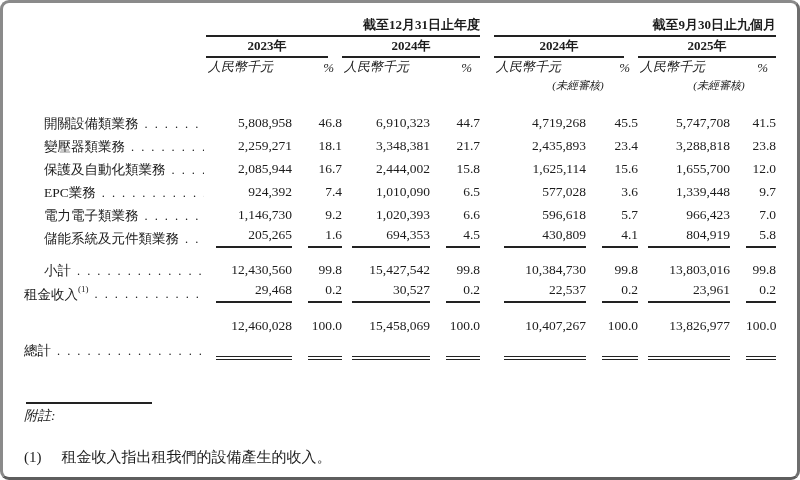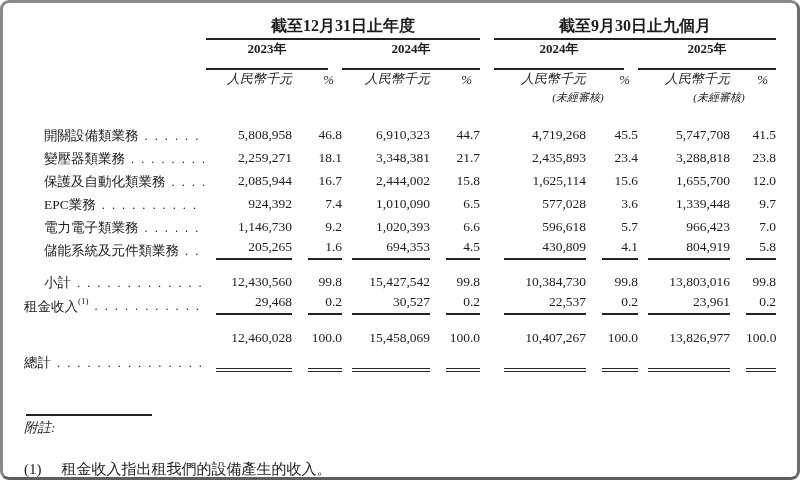--- a/index.html
+++ b/index.html
@@ -8,28 +8,28 @@
     width:800px;height:480px;box-sizing:border-box;
     border:3px solid #8a8a8a;border-bottom-color:#5e5e5e;border-right-color:#6e6e6e;
     border-radius:9px;padding:13px 21px 0 21px;background:#fff;overflow:hidden;
   }
   table{border-collapse:collapse;table-layout:fixed;width:752px;font-size:13.5px;}
   td,th{padding:0;vertical-align:bottom;font-weight:normal;}
   col.c-lbl{width:182px}col.c-a1{width:86px}col.c-p1{width:50px}
   col.c-a2{width:88px}col.c-p2{width:50px}col.c-gap{width:14px}
   col.c-a3{width:92px}col.c-p3{width:52px}col.c-a4{width:92px}col.c-p4{width:46px}
   
-  .grp{font-weight:700;text-align:center;font-size:16px;border-bottom:2px solid #222;
+  .grp{font-weight:700;text-align:right;font-size:13px;border-bottom:2px solid #222;
        padding-bottom:1px;height:18px;}
   .yr{height:19px;}
   .yr .yrule{border-bottom:2px solid #222;text-align:center;font-weight:700;
-       font-size:13px;padding-bottom:10px;}
+       font-size:13px;padding-bottom:1px;}
   .yr.gap-r .yrule{margin-right:14px;}
   .ch{font-style:italic;font-size:13px;height:18px;}
-  .ch.amt-h{text-align:right;padding-left:2px;}
+  .ch.amt-h{text-align:left;padding-left:2px;}
   .ch.pct-h{text-align:right;padding-right:8px;}
   .unaud{font-style:italic;text-align:center;font-size:11px;height:17px;
        padding-left:24px;white-space:nowrap;}
   
   tbody td{height:23px;}
   .lbl .lw{display:flex;align-items:baseline;white-space:nowrap;overflow:hidden;}
   .lbl.ind .lw{padding-left:20px;}
   .lt{white-space:nowrap;}
   .b .lt, td.b .v{font-weight:400;}
   sup{font-size:9px;position:relative;top:-1px;}

